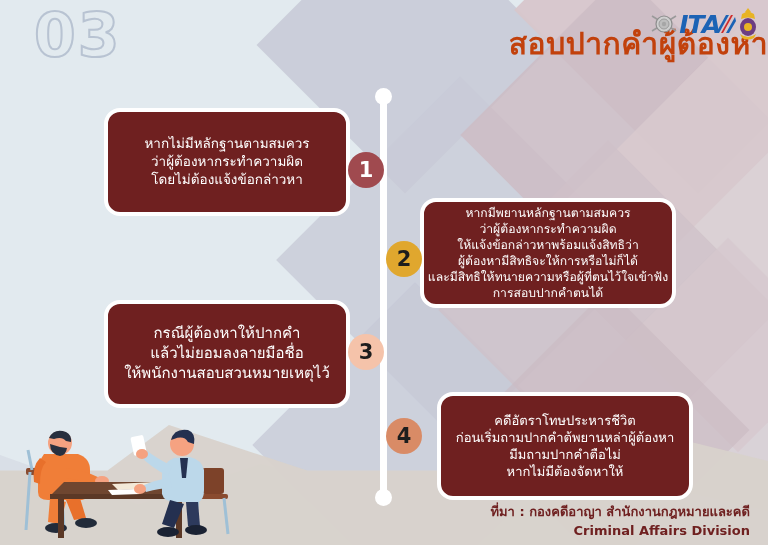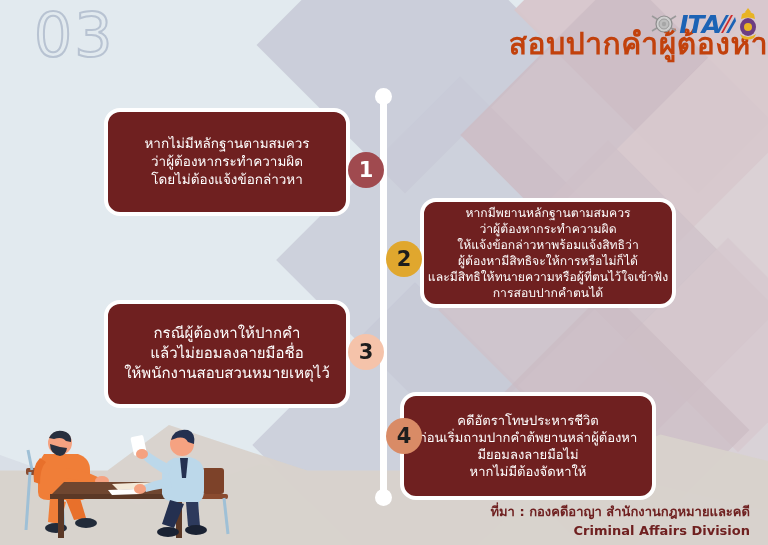--- a/index.html
+++ b/index.html
@@ -31,21 +31,21 @@
   }
   .band-bottom2{
     position:absolute;left:0;right:0;bottom:0;height:90px;
     background:#d2d6e0;opacity:.55;
     clip-path:polygon(0 0,18% 55%,34% 10%,56% 60%,78% 18%,100% 62%,100% 100%,0 100%);
   }
 
   
   .num-03{
     position:absolute;left:34px;top:4px;
-    font-size:60px;font-weight:400;letter-spacing:2px;
+    font-size:60px;font-weight:700;letter-spacing:2px;
     color:transparent;
     -webkit-text-stroke:2px #b8c3d2;
     font-family:"DejaVu Sans","Liberation Sans",sans-serif;
     line-height:1.05;
   }
   .page-title{
     position:absolute;left:0;right:0;top:20px;text-align:right;
     font-size:30px;font-weight:700;color:#c2410c;letter-spacing:.5px;
   }
 
@@ -73,21 +73,21 @@
     color:#ffffff;
     text-align:center;
     display:flex;flex-direction:column;justify-content:center;align-items:center;
     box-sizing:border-box;
     line-height:1.32;
   }
   .box .line{display:block;white-space:nowrap;}
   .box1{left:104px;top:108px;width:246px;height:108px;font-size:13.5px;padding:4px 6px;}
   .box2{left:420px;top:198px;width:256px;height:110px;font-size:12.2px;padding:4px 4px;}
   .box3{left:104px;top:300px;width:246px;height:108px;font-size:15px;padding:4px 6px;}
-  .box4{left:400px;top:392px;width:256px;height:108px;font-size:13px;padding:4px 6px;align-items:center;}
+  .box4{left:437px;top:392px;width:256px;height:108px;font-size:13px;padding:4px 6px;align-items:center;}
 
   
   .step{
     position:absolute;width:36px;height:36px;border-radius:50%;
     display:flex;align-items:center;justify-content:center;
     font-size:21px;font-weight:700;
   }
   .step1{left:348px;top:152px;background:#a04a4f;color:#ffffff;}
   .step2{left:386px;top:241px;background:#e0a72e;color:#1d1d1d;}
   .step3{left:348px;top:334px;background:#f5c3aa;color:#1d1d1d;}
@@ -181,21 +181,21 @@
   <div class="box box3">
     <span class="line">กรณีผู้ต้องหาให้ปากคำ</span>
     <span class="line">แล้วไม่ยอมลงลายมือชื่อ</span>
     <span class="line">ให้พนักงานสอบสวนหมายเหตุไว้</span>
   </div>
   <div class="step step3">3</div>
 
   <div class="box box4">
     <span class="line">คดีอัตราโทษประหารชีวิต</span>
     <span class="line">ก่อนเริ่มถามปากคำต้พยานหล่าผู้ต้องหา</span>
-    <span class="line">มียอมลงลายมือไม่</span>
+    <span class="line">มีมถามปากคำตือไม่</span>
     <span class="line">หากไม่มีต้องจัดหาให้</span>
   </div>
   <div class="step step4">4</div>
 
   <div class="illus">
     <svg width="250" height="135" viewBox="0 0 250 135">
 
       <g>
         <rect x="22" y="58" width="38" height="7" rx="2" fill="#8a4b2f"></rect>
         <line x1="26" y1="62" x2="22" y2="120" stroke="#9fc0d6" stroke-width="3"></line>

